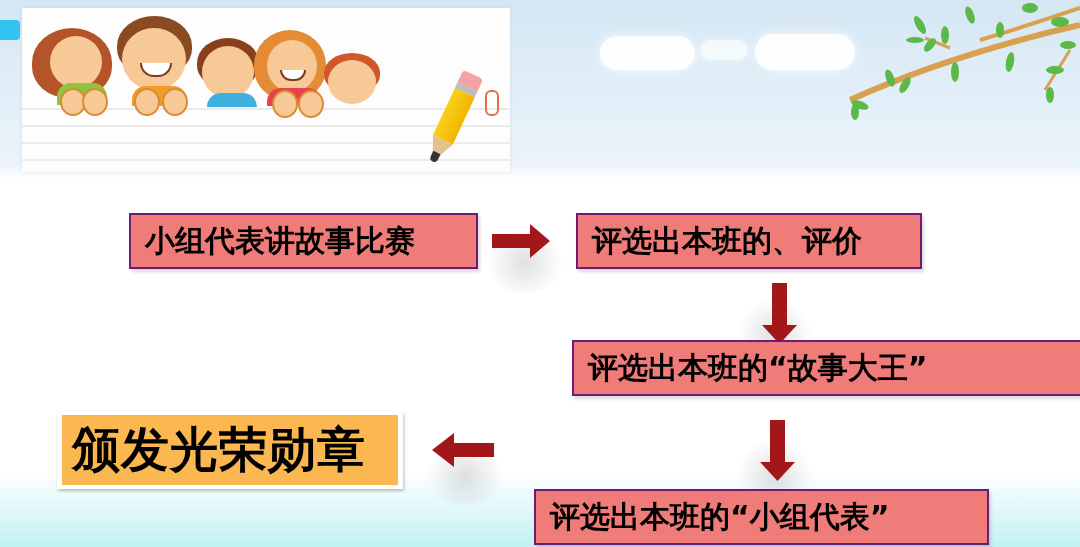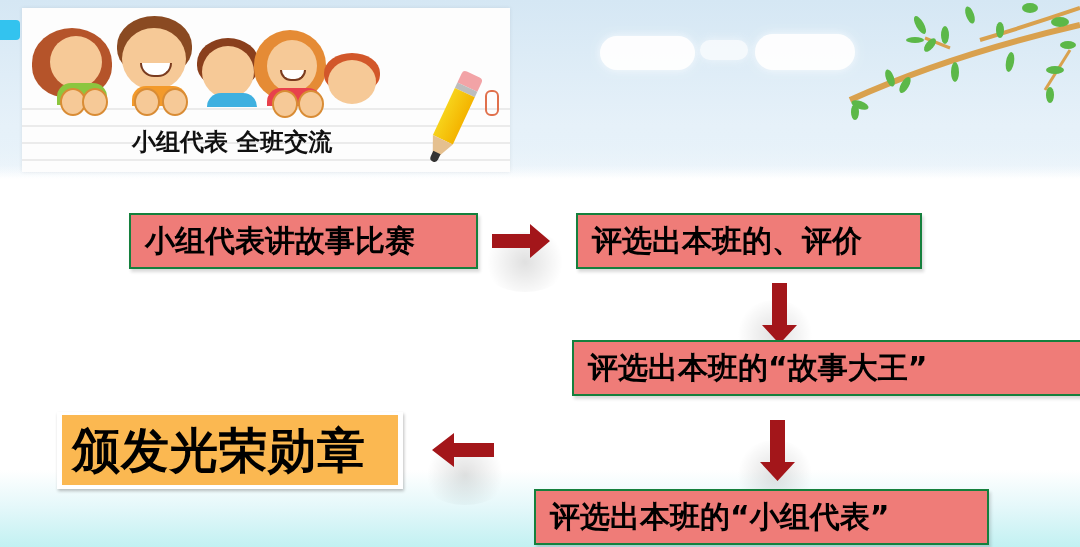--- a/index.html
+++ b/index.html
@@ -29,33 +29,33 @@
   }
   .pencil { position:absolute; left:420px; top:62px; width:22px; height:96px; transform:rotate(25deg); transform-origin:center; }
   .pencil .eraser { height:14px; background:#f2a3a6; border-radius:4px 4px 0 0; }
   .pencil .band { height:6px; background:#bdbdbd; }
   .pencil .body { height:52px; background:linear-gradient(to right,#f7d21a,#f4b400); }
   .pencil .tip { width:0; height:0; border-left:11px solid transparent; border-right:11px solid transparent; border-top:24px solid #e5c08f; position:relative; }
   .pencil .lead { position:absolute; left:7px; top:86px; width:8px; height:10px; background:#333; border-radius:0 0 4px 4px; }
   .clip { position:absolute; left:463px; top:82px; width:10px; height:22px; border:2px solid #e0704c; border-radius:6px; }
   .branch { position:absolute; }
   .step {
-    position:absolute; background:#ef7c78; border:2px solid #15803d;
+    position:absolute; background:#ef7c78; border:2px solid #701a75;
     box-shadow: 2px 3px 3px rgba(0,0,0,0.15);
     color:#000; font-weight:bold; font-size:30px; line-height:52px; white-space:nowrap;
     padding-left:14px; box-sizing:border-box;
   }
   .final {
     position:absolute; left:57px; top:412px; width:346px; height:77px;
     background:#fff; box-shadow:1px 2px 3px rgba(0,0,0,0.25);
   }
   .final-inner {
     position:absolute; left:5px; top:3px; width:336px; height:70px; background:#fbb851;
     font-size:48px; font-weight:bold; color:#000; line-height:70px; padding-left:10px; box-sizing:border-box;
-    white-space:nowrap; letter-spacing:1px;
+    white-space:nowrap; letter-spacing:1px;font-family:Liberation Serif, serif;
   }
   .arrow { position:absolute; }
   .shadow-blob { position:absolute; border-radius:50%; background:radial-gradient(circle, rgba(0,0,0,0.12), rgba(0,0,0,0) 70%); }
 </style>
 </head>
 <body>
 
 <div class="sky-band"></div>
 <div class="teal-strip"></div>
 
@@ -113,21 +113,20 @@
   <div class="hair" style="left:302px;top:45px;width:56px;height:40px;background:#d2572a;"></div>
   <div class="face" style="left:306px;top:52px;width:48px;height:44px;"></div>
 
   <div class="hand" style="left:38px;top:80px;"></div>
   <div class="hand" style="left:60px;top:80px;"></div>
   <div class="hand" style="left:112px;top:80px;"></div>
   <div class="hand" style="left:140px;top:80px;"></div>
   <div class="hand" style="left:250px;top:82px;"></div>
   <div class="hand" style="left:276px;top:82px;"></div>
 
-  <div class="banner-title">小组代表 全班交流</div>
 
   <div class="pencil">
     <div class="eraser"></div>
       <div class="band"></div>
       <div class="body"></div>
       <div class="tip"></div>
     <div class="lead"></div>
   </div>
   <div class="clip"></div>
 </div>

